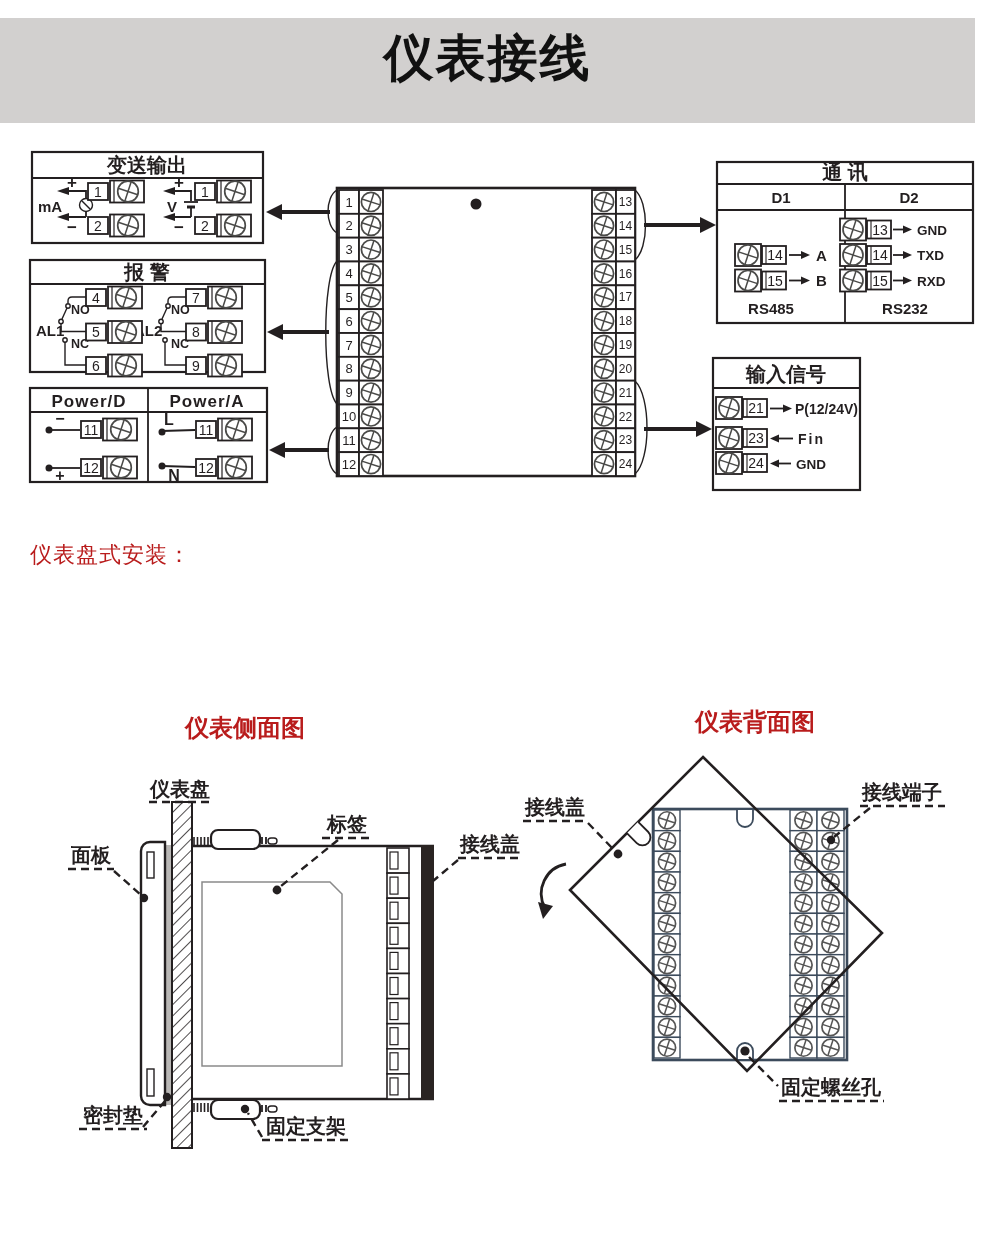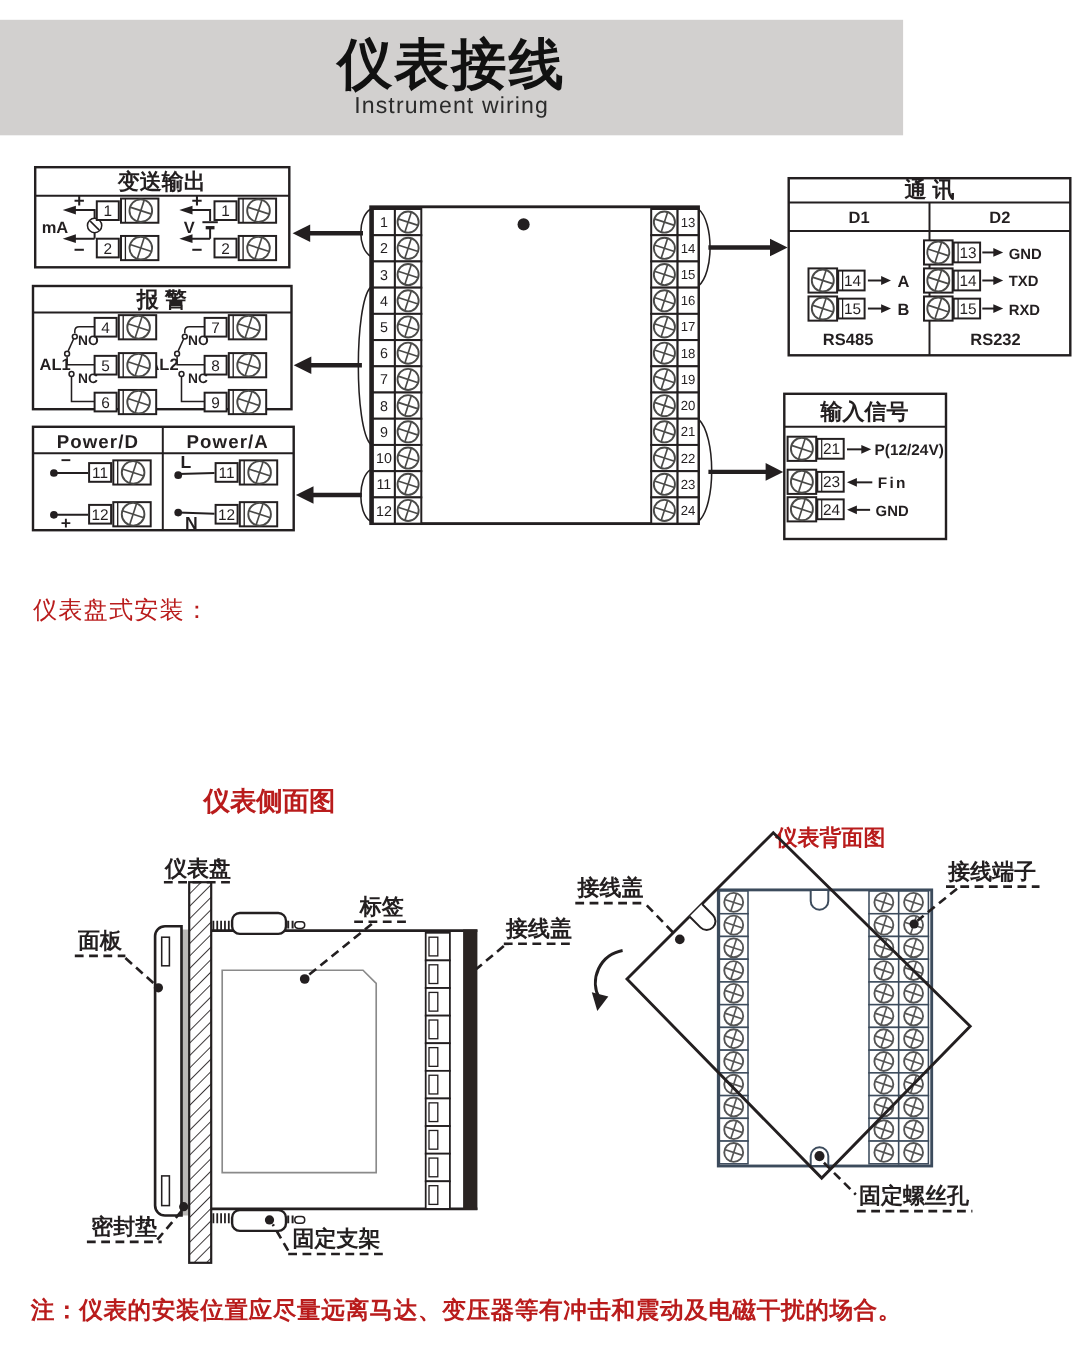--- a/index.html
+++ b/index.html
@@ -1,48 +1,46 @@
 <!DOCTYPE html>
 <html><head>
 <meta charset="utf-8">
 <style>
   html,body{margin:0;padding:0;background:#ffffff;}
   #page{position:relative;width:990px;height:1233px;background:#ffffff;overflow:hidden;
         font-family:"Liberation Sans",sans-serif;color:#231f20;}
-  #band{position:absolute;left:0;top:18px;width:821px;height:105px;background:#d2d0cf;text-align:center;}
+  #band{position:absolute;left:0;top:18px;width:975px;height:105px;background:#d2d0cf;text-align:center;}
   #band .t{font-size:50px;font-weight:bold;letter-spacing:2px;line-height:1;margin-top:15px;color:#111;}
   #band .s{font-size:21px;color:#2b2b2b;margin-top:2px;letter-spacing:1px;}
   svg{position:absolute;left:0;top:0;}
   .blocktext{position:absolute;color:#b91c1c;}
   #install-h{left:30px;top:540px;font-size:22px;font-weight:400;letter-spacing:1px;}
   #install-p{left:28px;top:578px;width:938px;font-size:21.5px;font-weight:700;line-height:33px;text-indent:2em;letter-spacing:0.5px;}
   #side-title{left:150px;top:712px;width:190px;text-align:center;font-family:Liberation Serif, serif;font-size:24px;font-weight:bold;}
-  #back-title{left:660px;top:748px;width:190px;text-align:center;font-family:"Liberation Serif",serif;font-size:20px;font-weight:bold;}
+  #back-title{left:660px;top:706px;width:190px;text-align:center;font-family:"Liberation Serif",serif;font-size:24px;font-weight:bold;}
   #note{left:28px;top:1176px;width:950px;font-size:21.5px;font-weight:700;letter-spacing:0.5px;}
   text{fill:#231f20;font-family:"Liberation Sans",sans-serif;}
   .lbl-cn{font-size:20px;font-weight:bold;}
   .wire{stroke:#231f20;stroke-width:1.8;fill:none;}
   .box{fill:#ffffff;stroke:#231f20;stroke-width:2.2;}
   .thin{stroke:#231f20;stroke-width:1.4;fill:none;}
   .dash{stroke:#231f20;stroke-width:2.4;fill:none;stroke-dasharray:8 5;}
 </style>
 </head>
 <body>
 
 <div id="page">
 
   <div id="band">
     <div class="t">仪表接线</div>
-    <div class="s">Instrument wiring</div>
   </div>
 
   <div class="blocktext" id="install-h">仪表盘式安装：</div>
   <div class="blocktext" id="side-title">仪表侧面图</div>
   <div class="blocktext" id="back-title">仪表背面图</div>
-  <div class="blocktext" id="note">注：仪表的安装位置应尽量远离马达、变压器等有冲击和震动及电磁干扰的场合。</div>
 
   <svg id="art" width="990" height="1233" viewBox="0 0 990 1233">
     <defs>
       <pattern id="hatch" width="8" height="8" patternUnits="userSpaceOnUse" patternTransform="rotate(45)">
         <rect width="8" height="8" fill="#ffffff"></rect>
         <line x1="0" y1="0" x2="0" y2="8" stroke="#231f20" stroke-width="1.6"></line>
       </pattern>
     </defs>
 
     <g>

